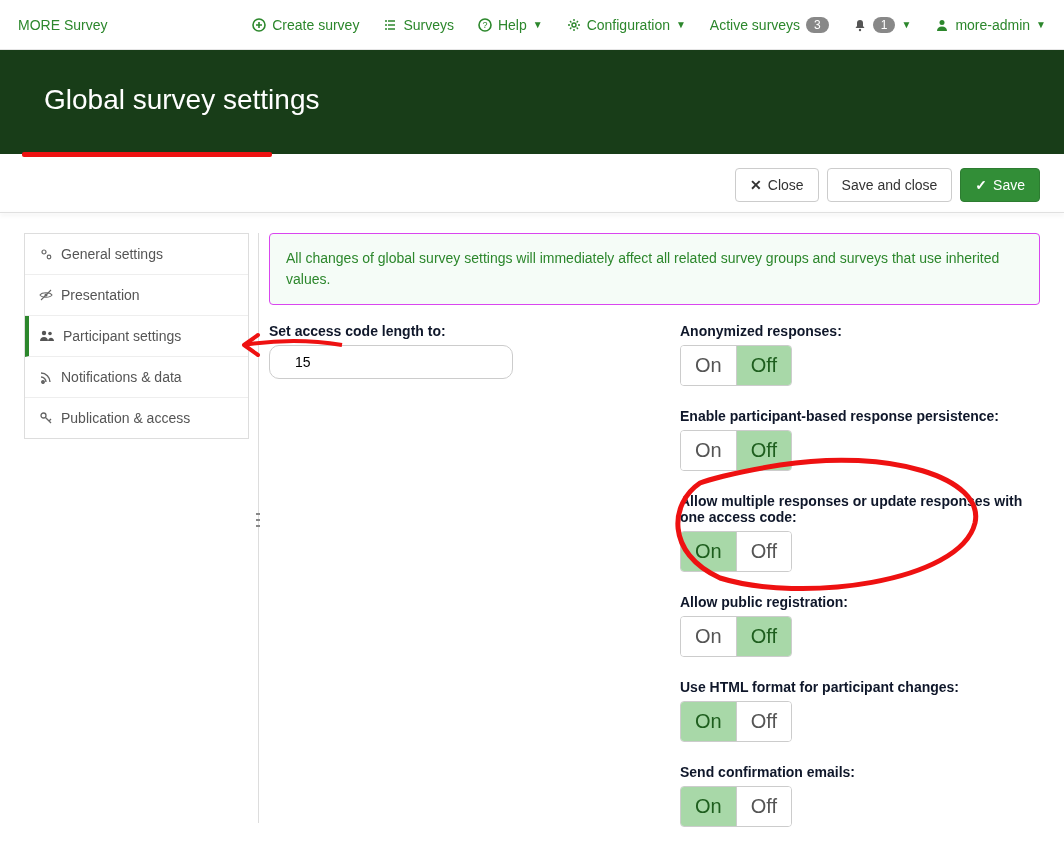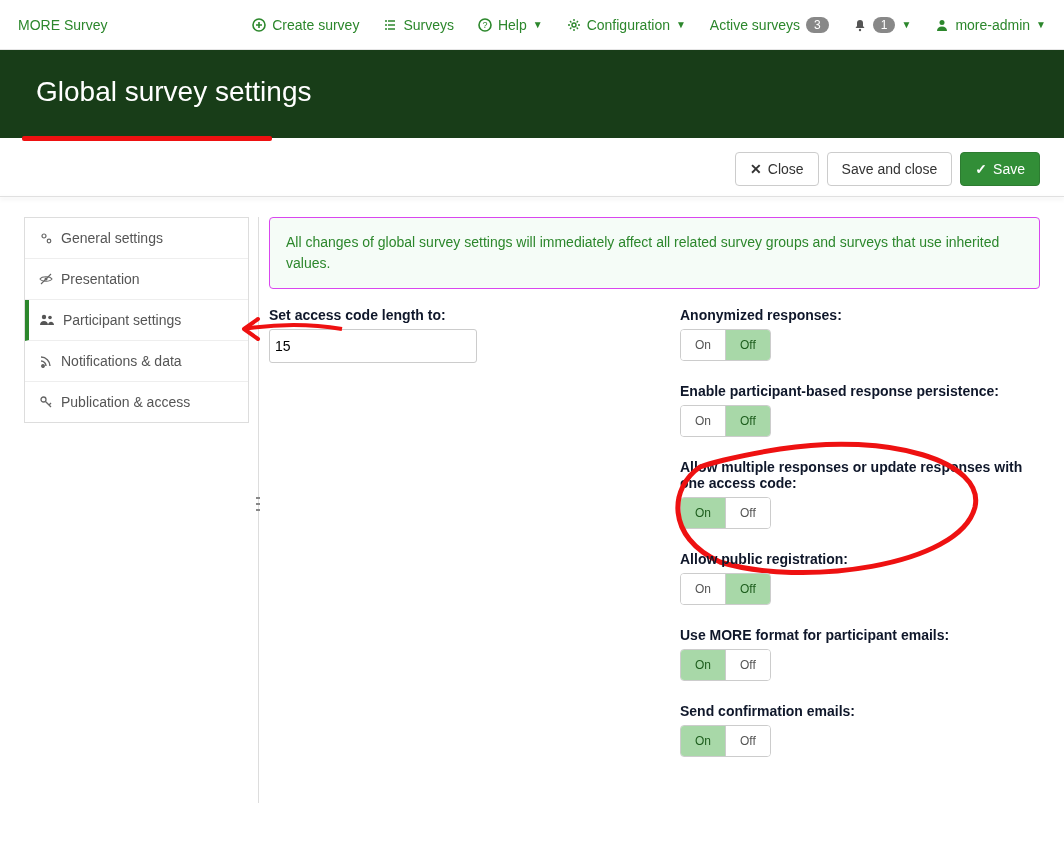--- a/index.html
+++ b/index.html
@@ -6,21 +6,21 @@
   html, body { margin:0; padding:0; font-family: -apple-system, BlinkMacSystemFont, "Segoe UI", Helvetica, Arial, sans-serif; font-size:14px; color:#333; background:#fff; }
   .topnav { display:flex; align-items:center; height:50px; padding:0 18px; border-bottom:1px solid #e5e5e5; }
   .brand { color:#2c872c; font-size:14px; font-weight:500; margin-right:auto; }
   .nav-items { display:flex; align-items:center; gap:24px; }
   .nav-item { color:#2c872c; display:inline-flex; align-items:center; gap:6px; cursor:pointer; }
   .nav-item .caret { font-size:10px; color:#2c872c; }
   .badge-grey { background:#888; color:#fff; border-radius:10px; padding:1px 8px; font-size:12px; min-width:18px; text-align:center; display:inline-block; }
   .icon { display:inline-block; }
 
   .page-title-band { background:#183d18; color:#fff; padding:18px 28px 22px; position:relative; }
-  .page-title-band h1 { margin:8px; font-weight:400; font-size:28px; }
+  .page-title-band h1 { margin:16px; font-weight:400; font-size:28px; }
   .red-underline { position:absolute; left:22px; bottom:-3px; width:250px; height:5px; background:#e11; border-radius:2px; }
 
   .toolbar-row { display:flex; justify-content:flex-end; gap:8px; padding:14px 24px 10px; }
   .btn { border:1px solid #ccc; background:#fff; border-radius:4px; padding:8px 14px; cursor:pointer; font-size:14px; display:inline-flex; align-items:center; gap:6px; color:#333; }
   .btn-green { background:#328e37; color:#fff; border-color:#2d7c31; }
   .btn .sym { font-weight:bold; }
 
   .divider-shadow { height:1px; background:#e0e0e0; box-shadow:0 2px 4px rgba(0,0,0,0.15); margin-bottom:20px; }
 
   .content-wrap { display:flex; padding:0 24px 24px; gap:20px; }
@@ -34,25 +34,25 @@
   .side-rail .handle { position:absolute; right:-3px; top:280px; width:5px; height:14px; display:flex; flex-direction:column; justify-content:space-between; }
   .side-rail .handle span { width:4px; height:2px; background:#888; display:block; }
 
   .main-col { flex:1; }
   .alert-info { border:1px solid #d946ef; background:#f5fcf7; color:#2c872c; border-radius:4px; padding:14px 16px; margin-bottom:18px; line-height:1.5; }
 
   .fields-row { display:flex; gap:40px; align-items:flex-start; }
   .left-fields { flex:1; }
   .right-fields { width:360px; flex:none; }
   label.field-label { display:block; font-weight:600; color:#0f172a; margin-bottom:6px; font-size:14px; }
-  .text-input { width:208px; padding:8px 5px; border:1px solid #ccc; border-radius:3px; font-size:14px; }
+  .text-input { width:244px; padding:8px 25px; border:1px solid #ccc; border-radius:10px; font-size:14px; }
 
   .toggle-group { margin-bottom:22px; position:relative; }
   .toggle-buttons { display:inline-flex; border:1px solid #ccc; border-radius:4px; overflow:hidden; }
-  .toggle-buttons .tbtn { padding:8px 14px; cursor:pointer; background:#fff; color:#555; border:none; font-size:12px; min-width:44px; text-align:center; }
+  .toggle-buttons .tbtn { padding:8px 14px; cursor:pointer; background:#fff; color:#555; border:none; font-size:20px; min-width:44px; text-align:center; }
   .toggle-buttons .tbtn.on-active { background:#a8d8a8; color:#1e5e1e; }
   .toggle-buttons .tbtn.off-active { background:#a8d8a8; color:#1e5e1e; }
   .toggle-buttons .tbtn + .tbtn { border-left:1px solid #ccc; }
   .anno-arrow { position:absolute; pointer-events:none; }
 
   svg { display:block; }
 </style>
 </head>
 <body>
 
@@ -252,21 +252,21 @@
 
         <div class="toggle-group">
           <label class="field-label">Allow public registration:</label>
           <div class="toggle-buttons">
             <button class="tbtn">On</button>
             <button class="tbtn off-active">Off</button>
           </div>
         </div>
 
         <div class="toggle-group">
-          <label class="field-label">Use MORE format for participant emails:</label>
+          <label class="field-label">Use HTML format for participant changes:</label>
           <div class="toggle-buttons">
             <button class="tbtn on-active">On</button>
             <button class="tbtn">Off</button>
           </div>
         </div>
 
         <div class="toggle-group">
           <label class="field-label">Send confirmation emails:</label>
           <div class="toggle-buttons">
             <button class="tbtn on-active">On</button>

